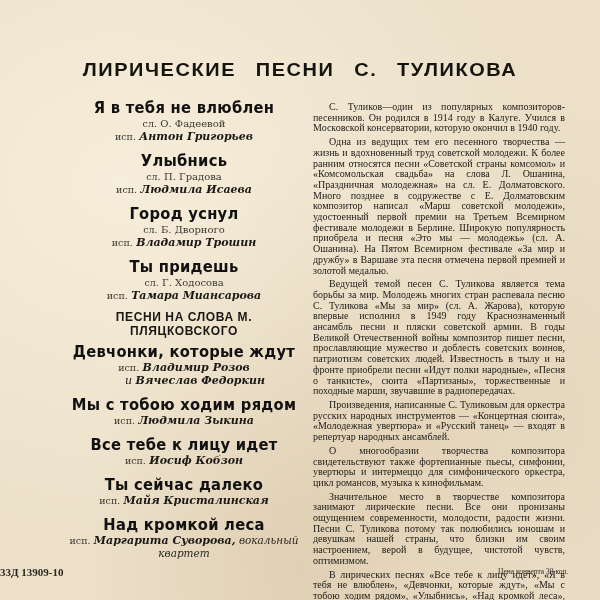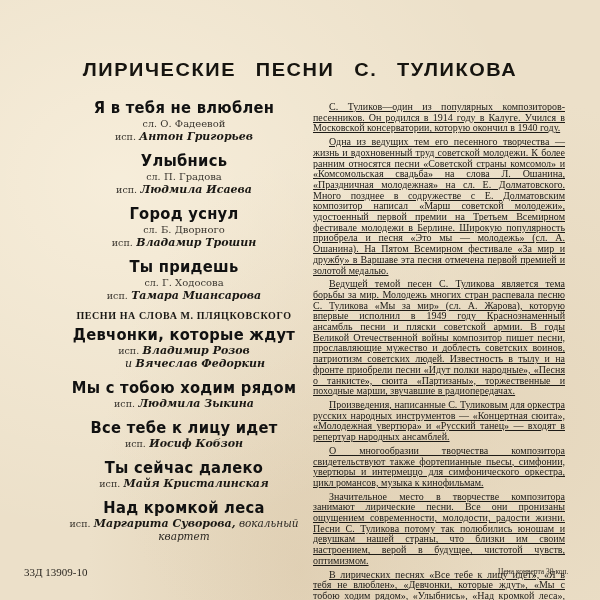--- a/index.html
+++ b/index.html
@@ -39,41 +39,41 @@
       transform: scaleX(0.92);
     }
     .credit {
       font-size: 10.5px; line-height: 12px; color: #2a2722;
     }
     .credit .lbl { font-family: "DejaVu Serif", serif; font-size: 9.5px; color: #3a362f; }
     .credit .name { font-family: "DejaVu Serif", serif; font-style: italic; font-weight: bold; font-size: 11px; color: #1a1814; text-align: right; }
     .credit .plain { font-family: "DejaVu Serif", serif; font-size: 10px; color: #3a362f; }
     .credit .ital { font-style: italic; font-size: 10.5px; color: #2a2722; }
     .section-head {
-      font-family: Liberation Serif, serif; font-weight: bold;
-      font-size: 10px; letter-spacing: 0.6px; color: #1a1814;
+      font-family: Liberation Sans, sans-serif; font-weight: bold;
+      font-size: 12px; letter-spacing: 0.6px; color: #1a1814;
       margin: 6px 0 4px 0;
     }
 
     .catalog {
-      position: absolute; left: 24px; top: 566px;
-      font-family: "Liberation Serif", serif; font-size: 11px; color: #2a2620;
+      position: absolute; left: 0; top: 566px;
+      font-family: "Liberation Serif", serif; font-size: 11px; color: #2a2620; font-weight: bold;
     }
     .price {
       position: absolute; left: 498px; top: 567px;
       font-family: "Liberation Serif", serif; font-size: 7.5px; color: #2a2620;
     }
 
     .article {
       position: absolute; left: 313px; top: 102px; width: 252px;
       font-family: "Liberation Serif", serif;
       font-size: 10px; line-height: 10.7px;
       text-align: justify; color: #1d1b17;
     }
-    .article p { text-indent: 16px; margin-bottom: 3px; text-decoration: underline; }
+    .article p { text-indent: 16px; margin-bottom: 3px; }
   </style>
 </head>
 <body>
 
 <div class="page">
   <h1 class="title">ЛИРИЧЕСКИЕ ПЕСНИ С. ТУЛИКОВА</h1>
 
   <div class="songs">
     <div class="song">
       <div class="song-title">Я в тебя не влюблен</div>

